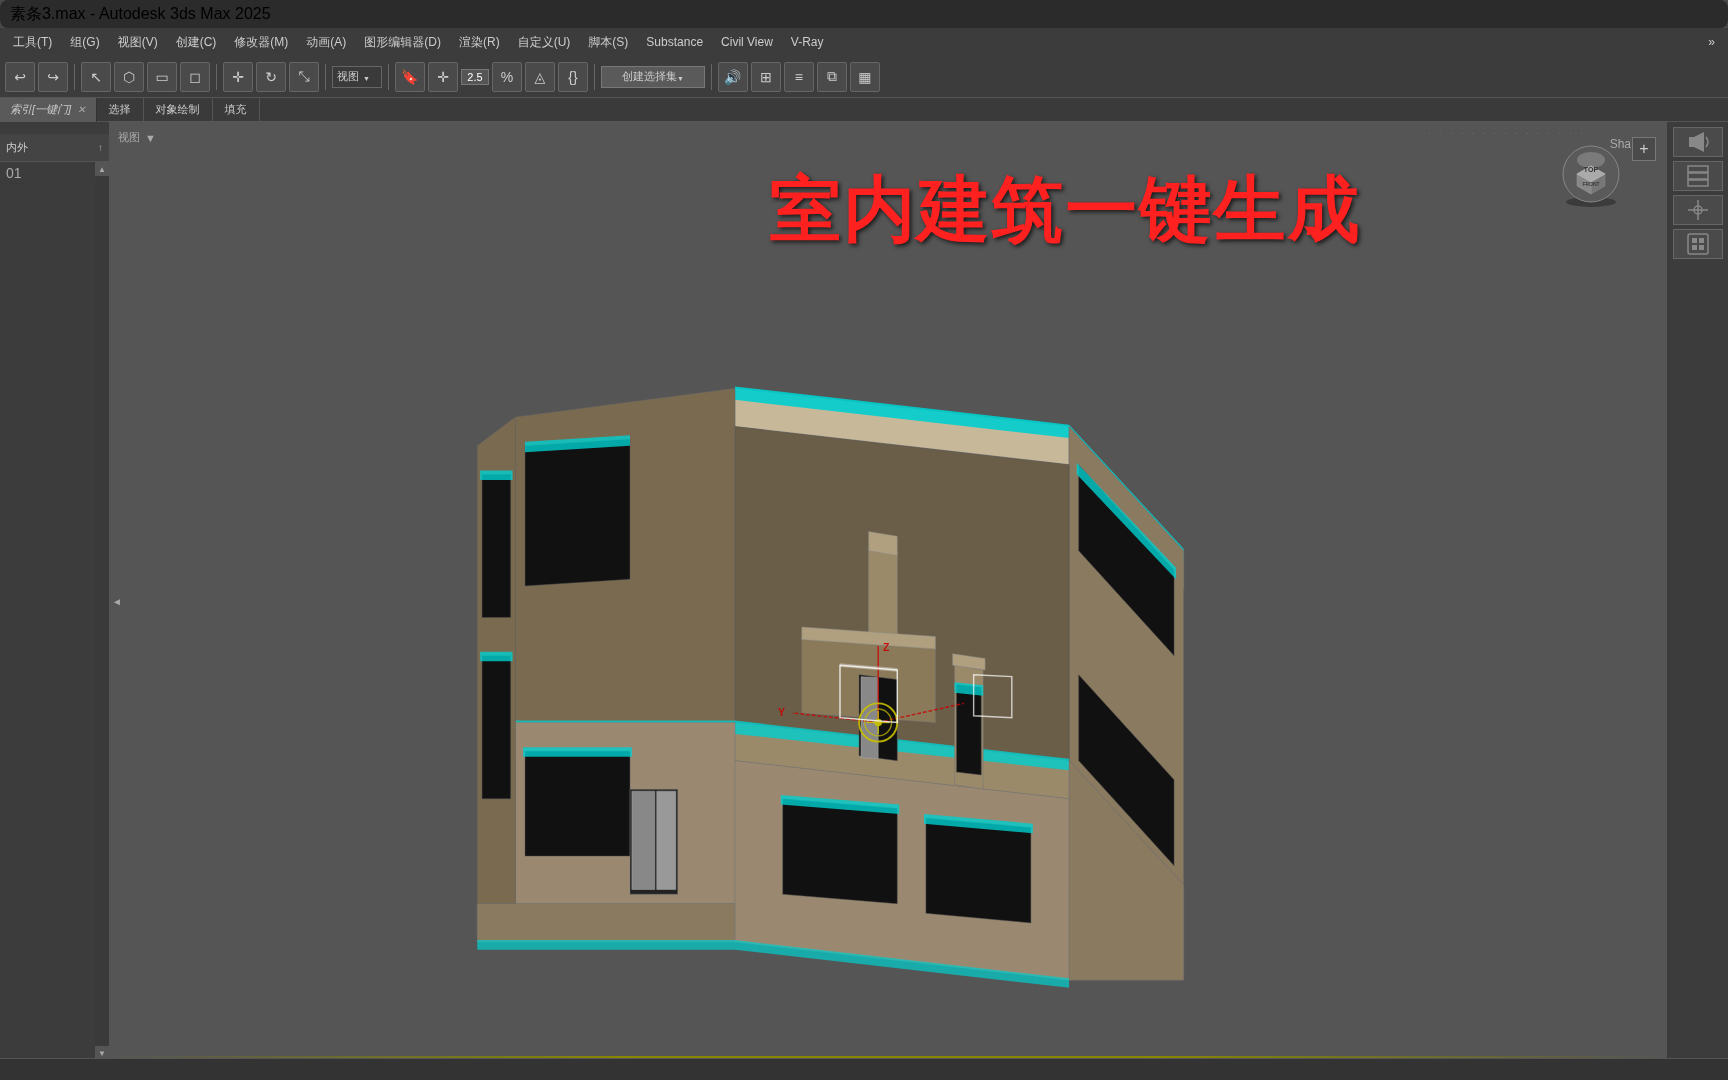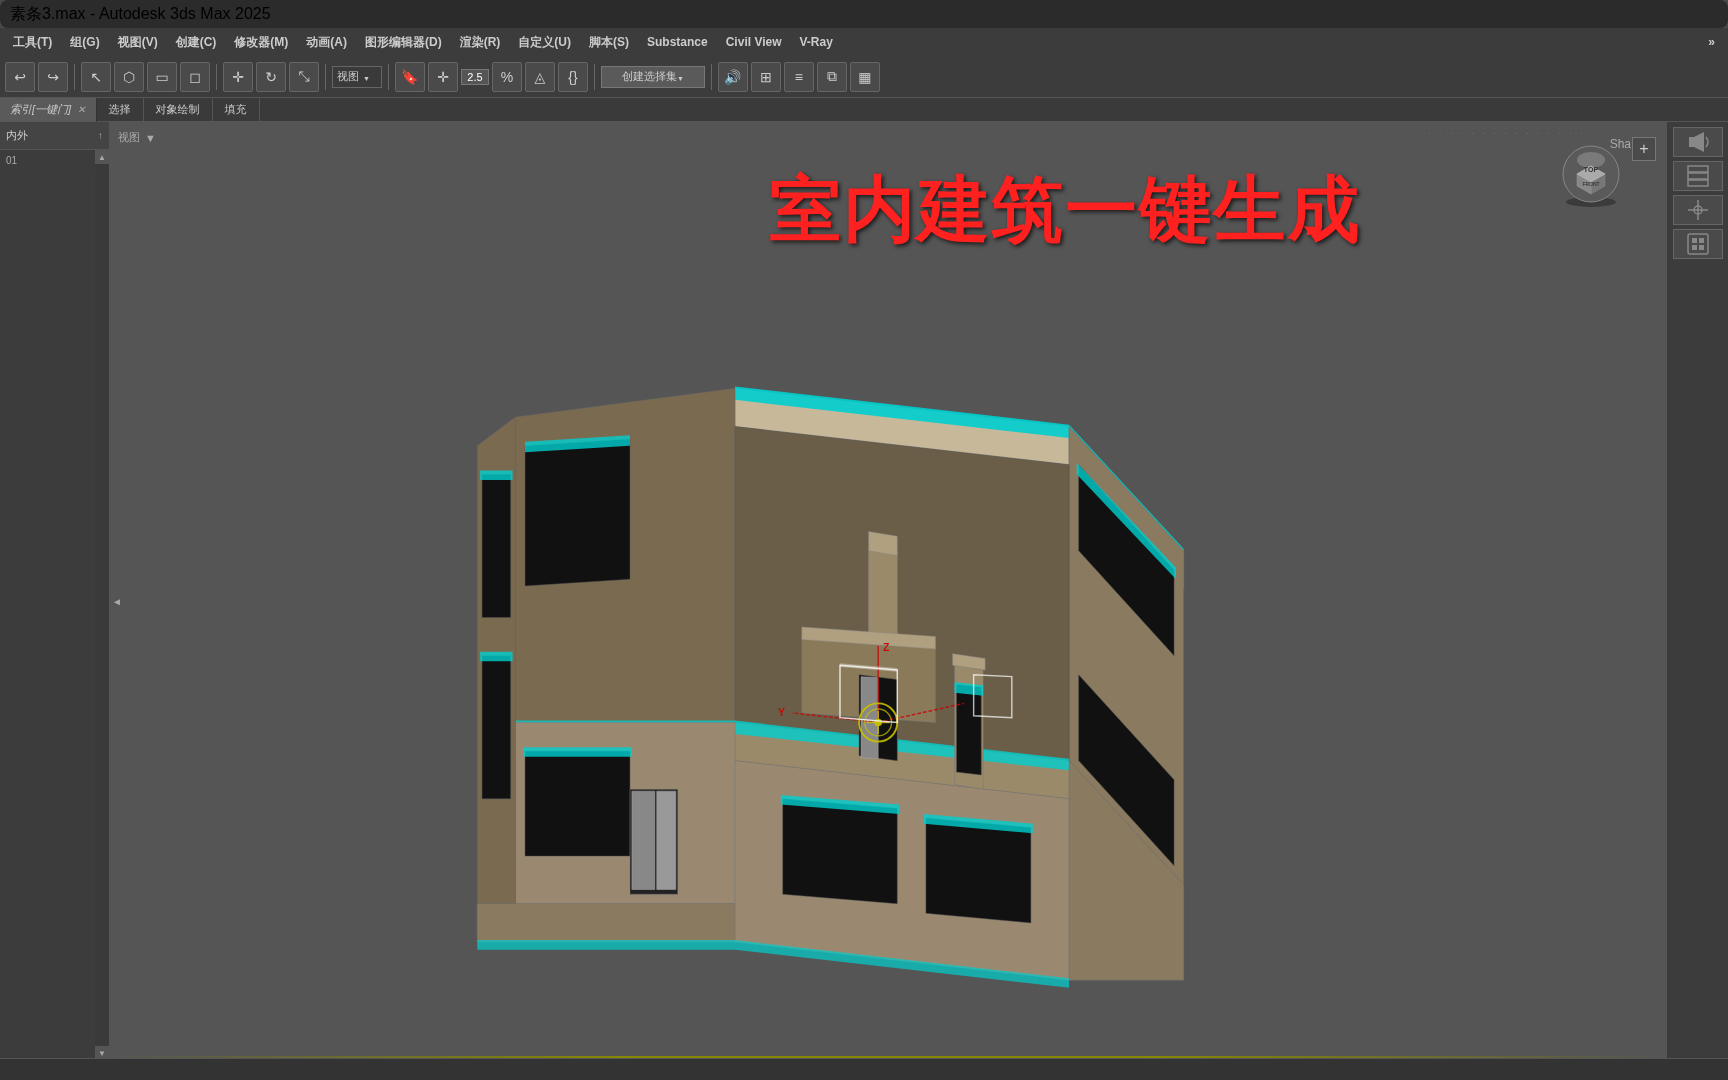--- a/index.html
+++ b/index.html
@@ -33,21 +33,20 @@
       height: 28px;
       background: #3c3c3c;
       display: flex;
       align-items: center;
       padding: 0 5px;
       position: absolute;
       top: 28px;
       left: 0;
       z-index: 100;
       gap: 2px;
-      font-weight: bold;
     }
     .menu-item {
       color: #cccccc;
       font-size: 12px;
       padding: 2px 8px;
       cursor: pointer;
       white-space: nowrap;
     }
 
     
@@ -179,20 +178,21 @@
       flex-direction: column;
     }
     #left-panel-header {
       height: 28px;
       background: #444;
       display: flex;
       align-items: center;
       padding: 0 6px;
       border-bottom: 1px solid #555;
       justify-content: space-between;
+      margin-top: 12px;
     }
     .panel-header-text {
       color: #ccc;
       font-size: 11px;
     }
     .panel-arrow {
       color: #aaa;
       font-size: 10px;
     }
     #left-panel-scroll {
@@ -524,21 +524,21 @@
     <span class="panel-arrow">↑</span>
   </div>
   <div id="left-panel-scroll">
     <div style="position:absolute;right:0;top:0;width:14px;height:100%;background:#333;display:flex;flex-direction:column;align-items:center;justify-content:space-between;">
       <div style="width:14px;height:14px;background:#555;display:flex;align-items:center;justify-content:center;color:#aaa;font-size:8px;cursor:pointer;">▲</div>
       <div style="flex:1;width:14px;background:#3a3a3a;"></div>
       <div style="width:14px;height:14px;background:#555;display:flex;align-items:center;justify-content:center;color:#aaa;font-size:8px;cursor:pointer;">▼</div>
     </div>
 
     <div class="panel-row">
-        <span style="color:#aaa;font-size:10px;">01</span>
+        <span style="color:#aaa;font-size:14px;">01</span>
       </div>
   </div>
   <div id="left-panel-bottom">
     <span style="color:#aaa;font-size:10px;">▼</span>
   </div>
 </div>
 
 <div id="right-panel">
   <div class="right-panel-btn">
     <svg width="24" height="24" viewBox="0 0 24 24">

